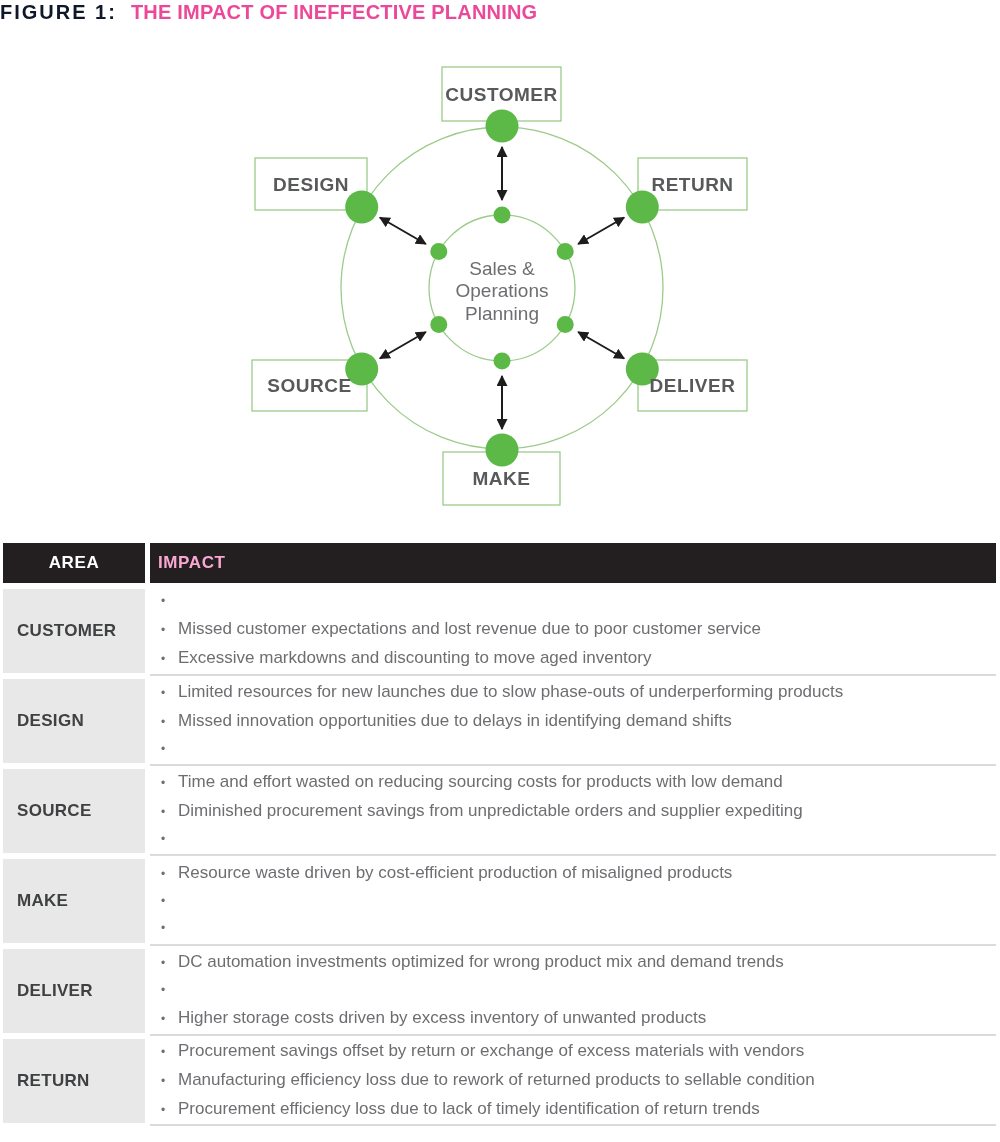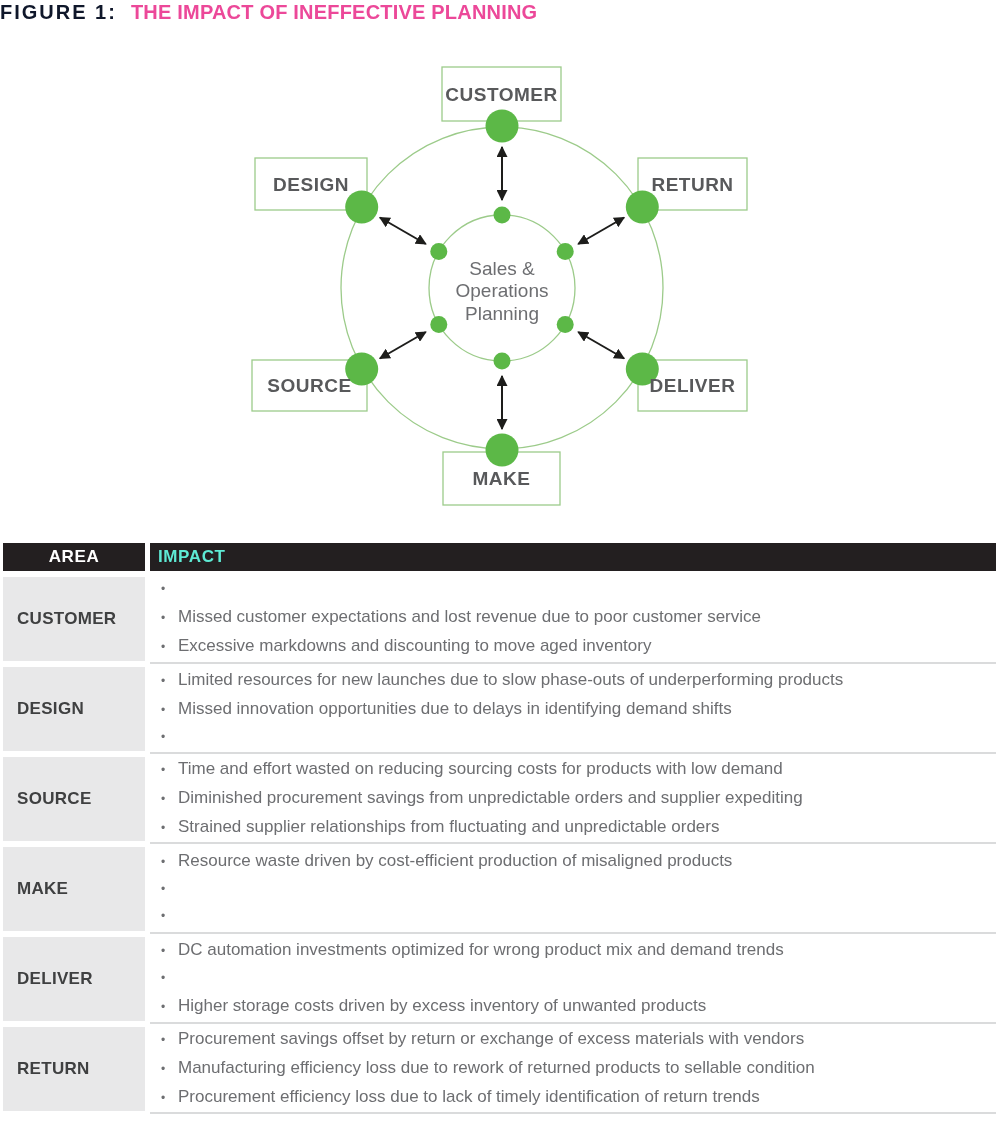--- a/index.html
+++ b/index.html
@@ -10,25 +10,25 @@
   
   .fig-title{position:absolute;top:1px;left:0;font-size:20px;font-weight:bold;white-space:nowrap;}
   .fig-label{color:#0f172a;letter-spacing:2px;margin-right:14px;}
   .fig-name{color:#ec4899;letter-spacing:0.2px;}
   
   .diagram{position:absolute;top:55px;left:0;width:1000px;height:465px;}
   .node-label{font-size:19px;font-weight:bold;fill:#58595b;letter-spacing:0.5px;}
   .hub-label{font-size:19px;fill:#6d6e71;}
   
   .impact-table{position:absolute;top:543px;left:3px;width:993px;}
-  .t-head{display:flex;height:28px;}
+  .t-head{display:flex;height:40px;}
   .th-area{width:142px;background:#231f20;color:#ffffff;display:flex;align-items:center;justify-content:center;
            font-weight:bold;font-size:17px;letter-spacing:0.6px;}
   .col-gap{width:5px;background:#ffffff;}
-  .th-impact{flex:1;background:#231f20;color:#5eead4;display:flex;align-items:center;
+  .th-impact{flex:1;background:#231f20;color:#f9a8d4;display:flex;align-items:center;
              font-weight:bold;font-size:17px;letter-spacing:0.6px;padding-left:8px;}
   .t-body{margin-top:3px;}
   .t-row{display:flex;height:90px;}
   .td-area{width:142px;display:flex;}
   .area-bg{flex:1;margin:3px 0;background:#e8e8e9;display:flex;align-items:center;
            padding-left:14px;font-weight:bold;font-size:17px;color:#3f4041;letter-spacing:0.3px;}
   .td-impact{flex:1;border-bottom:2px solid #dadbdc;display:flex;flex-direction:column;
              justify-content:center;padding-left:11px;box-sizing:border-box;}
   .impact-item{display:flex;align-items:baseline;color:#6d6e71;font-size:17px;line-height:27px;}
   .bullet{flex:0 0 17px;width:17px;font-size:12px;color:#6d6e71;}
@@ -151,21 +151,20 @@
         <div class="impact-item">
             <span class="bullet">•</span>
             <span>Time and effort wasted on reducing sourcing costs for products with low demand</span>
           </div>
         <div class="impact-item">
             <span class="bullet">•</span>
             <span>Diminished procurement savings from unpredictable orders and supplier expediting</span>
           </div>
         <div class="impact-item">
             <span class="bullet">•</span>
-            <span>Strained supplier relationships from fluctuating and unpredictable orders</span>
           </div>
       </div>
     </div>
 
     <div class="t-row">
       <div class="td-area">
         <div class="area-bg">MAKE</div>
       </div>
       <div class="col-gap"></div>
       <div class="td-impact">

